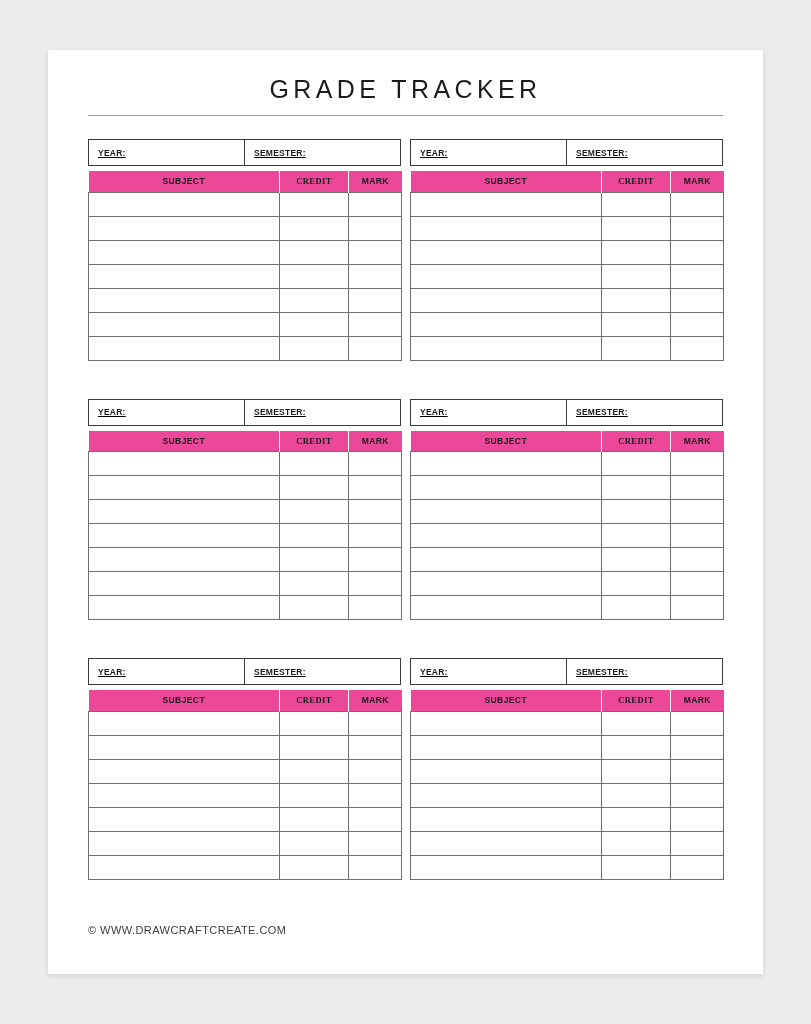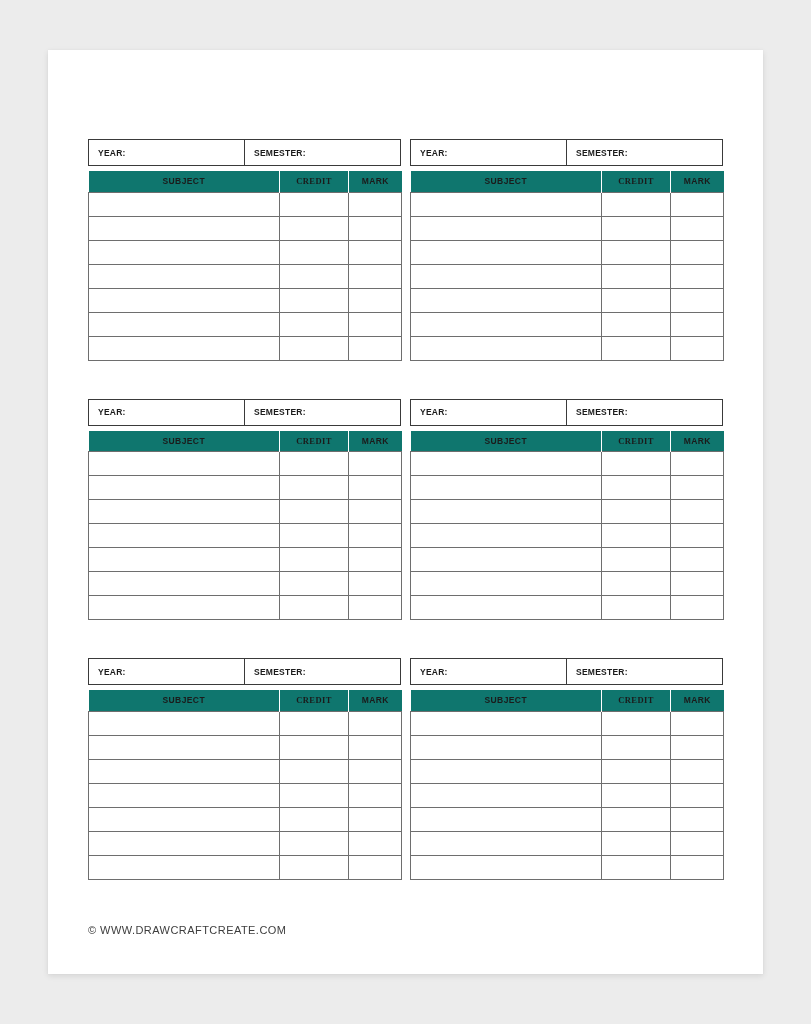--- a/index.html
+++ b/index.html
@@ -78,20 +78,21 @@
     width: 100%;
     height: 27px;
     border: 1.4px solid #3a3a3a;
   }
 
   .meta-cell {
     display: flex;
     align-items: center;
     height: 100%;
     padding-left: 9px;
+    text-decoration: underline;
   }
 
   .meta-cell.year {
     width: 156px;
     border-right: 1.4px solid #3a3a3a;
   }
 
   .meta-cell.semester { flex: 1; }
 
   .meta-label {
@@ -103,21 +104,21 @@
 
   
   .grade-table {
     width: 100%;
     border-collapse: collapse;
     margin-top: 5px;
     table-layout: fixed;
   }
 
   .grade-table thead th {
-    background: #0f766e;
+    background: #ec4899;
     height: 21px;
     font-size: 8.5px;
     font-weight: bold;
     letter-spacing: 0.4px;
     color: #1b1b1b;
     text-align: center;
     border: none;
     vertical-align: middle;
   }
 
@@ -148,20 +149,24 @@
     color: #3d3d3d;
     font-weight: 400;
   }
 </style>
 </head>
 <body>
 
 <div class="page-wrap">
   <div class="sheet">
 
+    <div class="title-block">
+      <div class="doc-title">GRADE TRACKER</div>
+      <div class="title-rule"></div>
+    </div>
 
     <div class="blocks">
         <div class="block">
           <div class="meta-row">
             <div class="meta-cell year">
               <span class="meta-label">YEAR:</span>
             </div>
             <div class="meta-cell semester">
               <span class="meta-label">SEMESTER:</span>
             </div>

